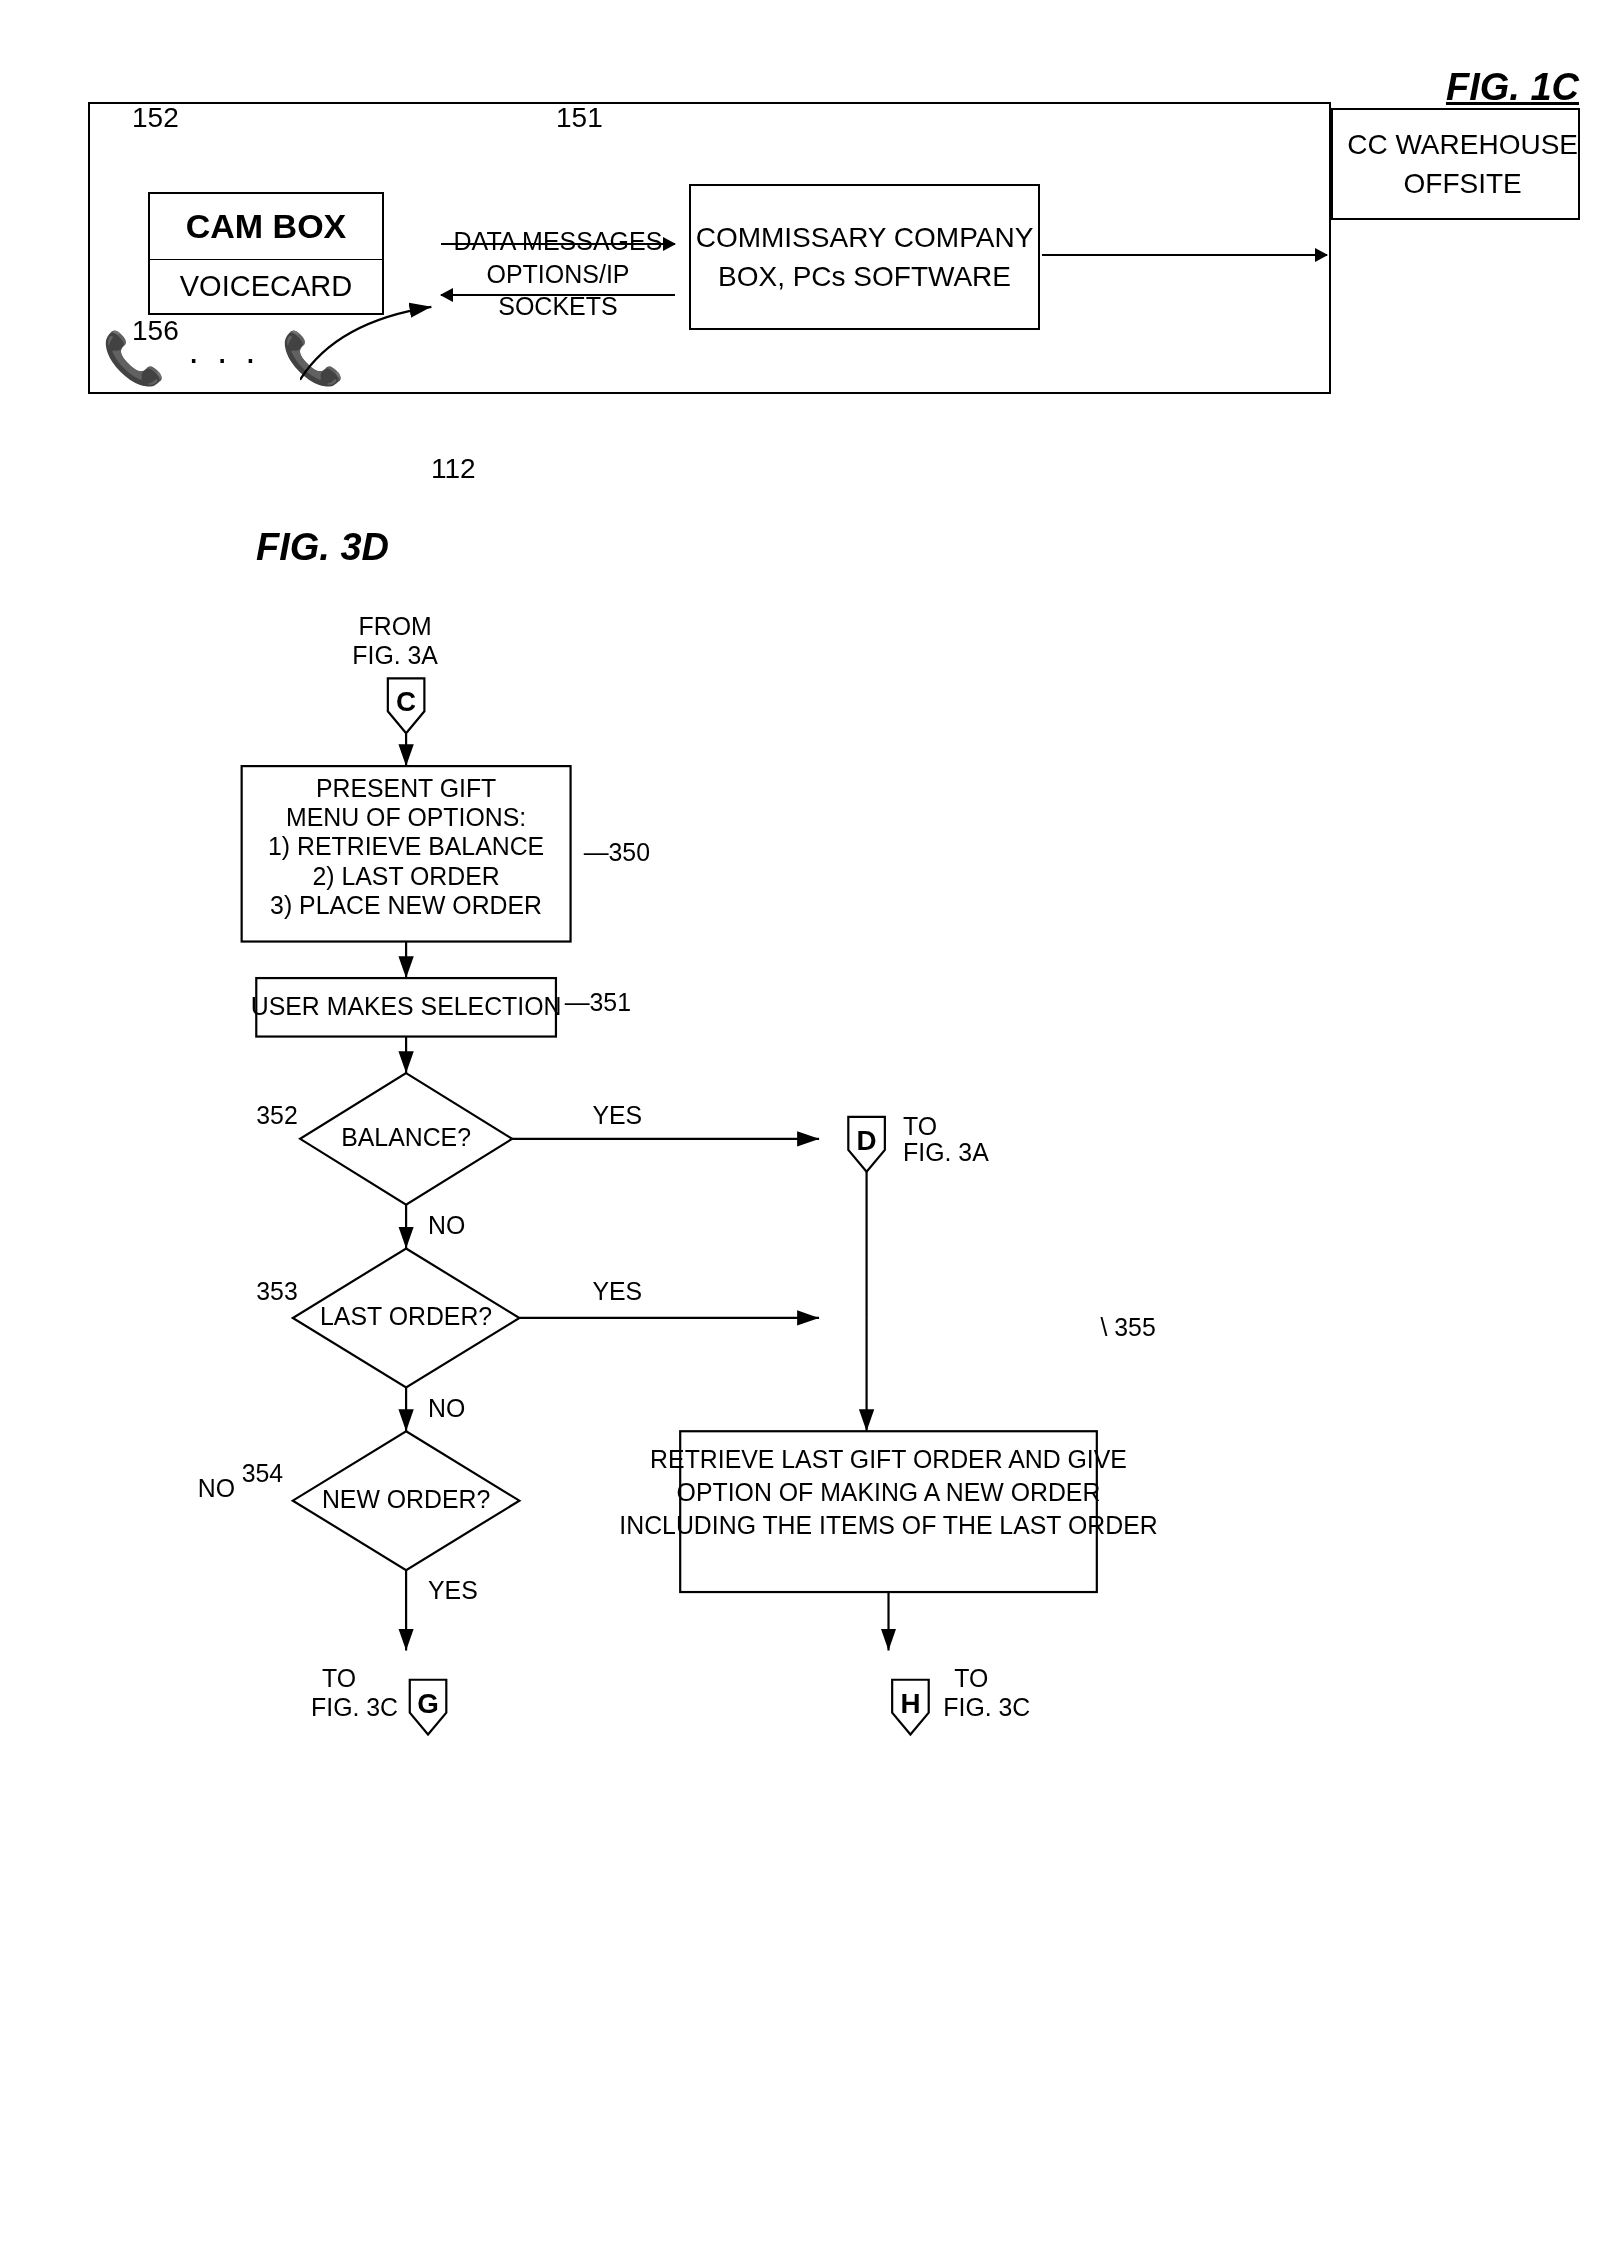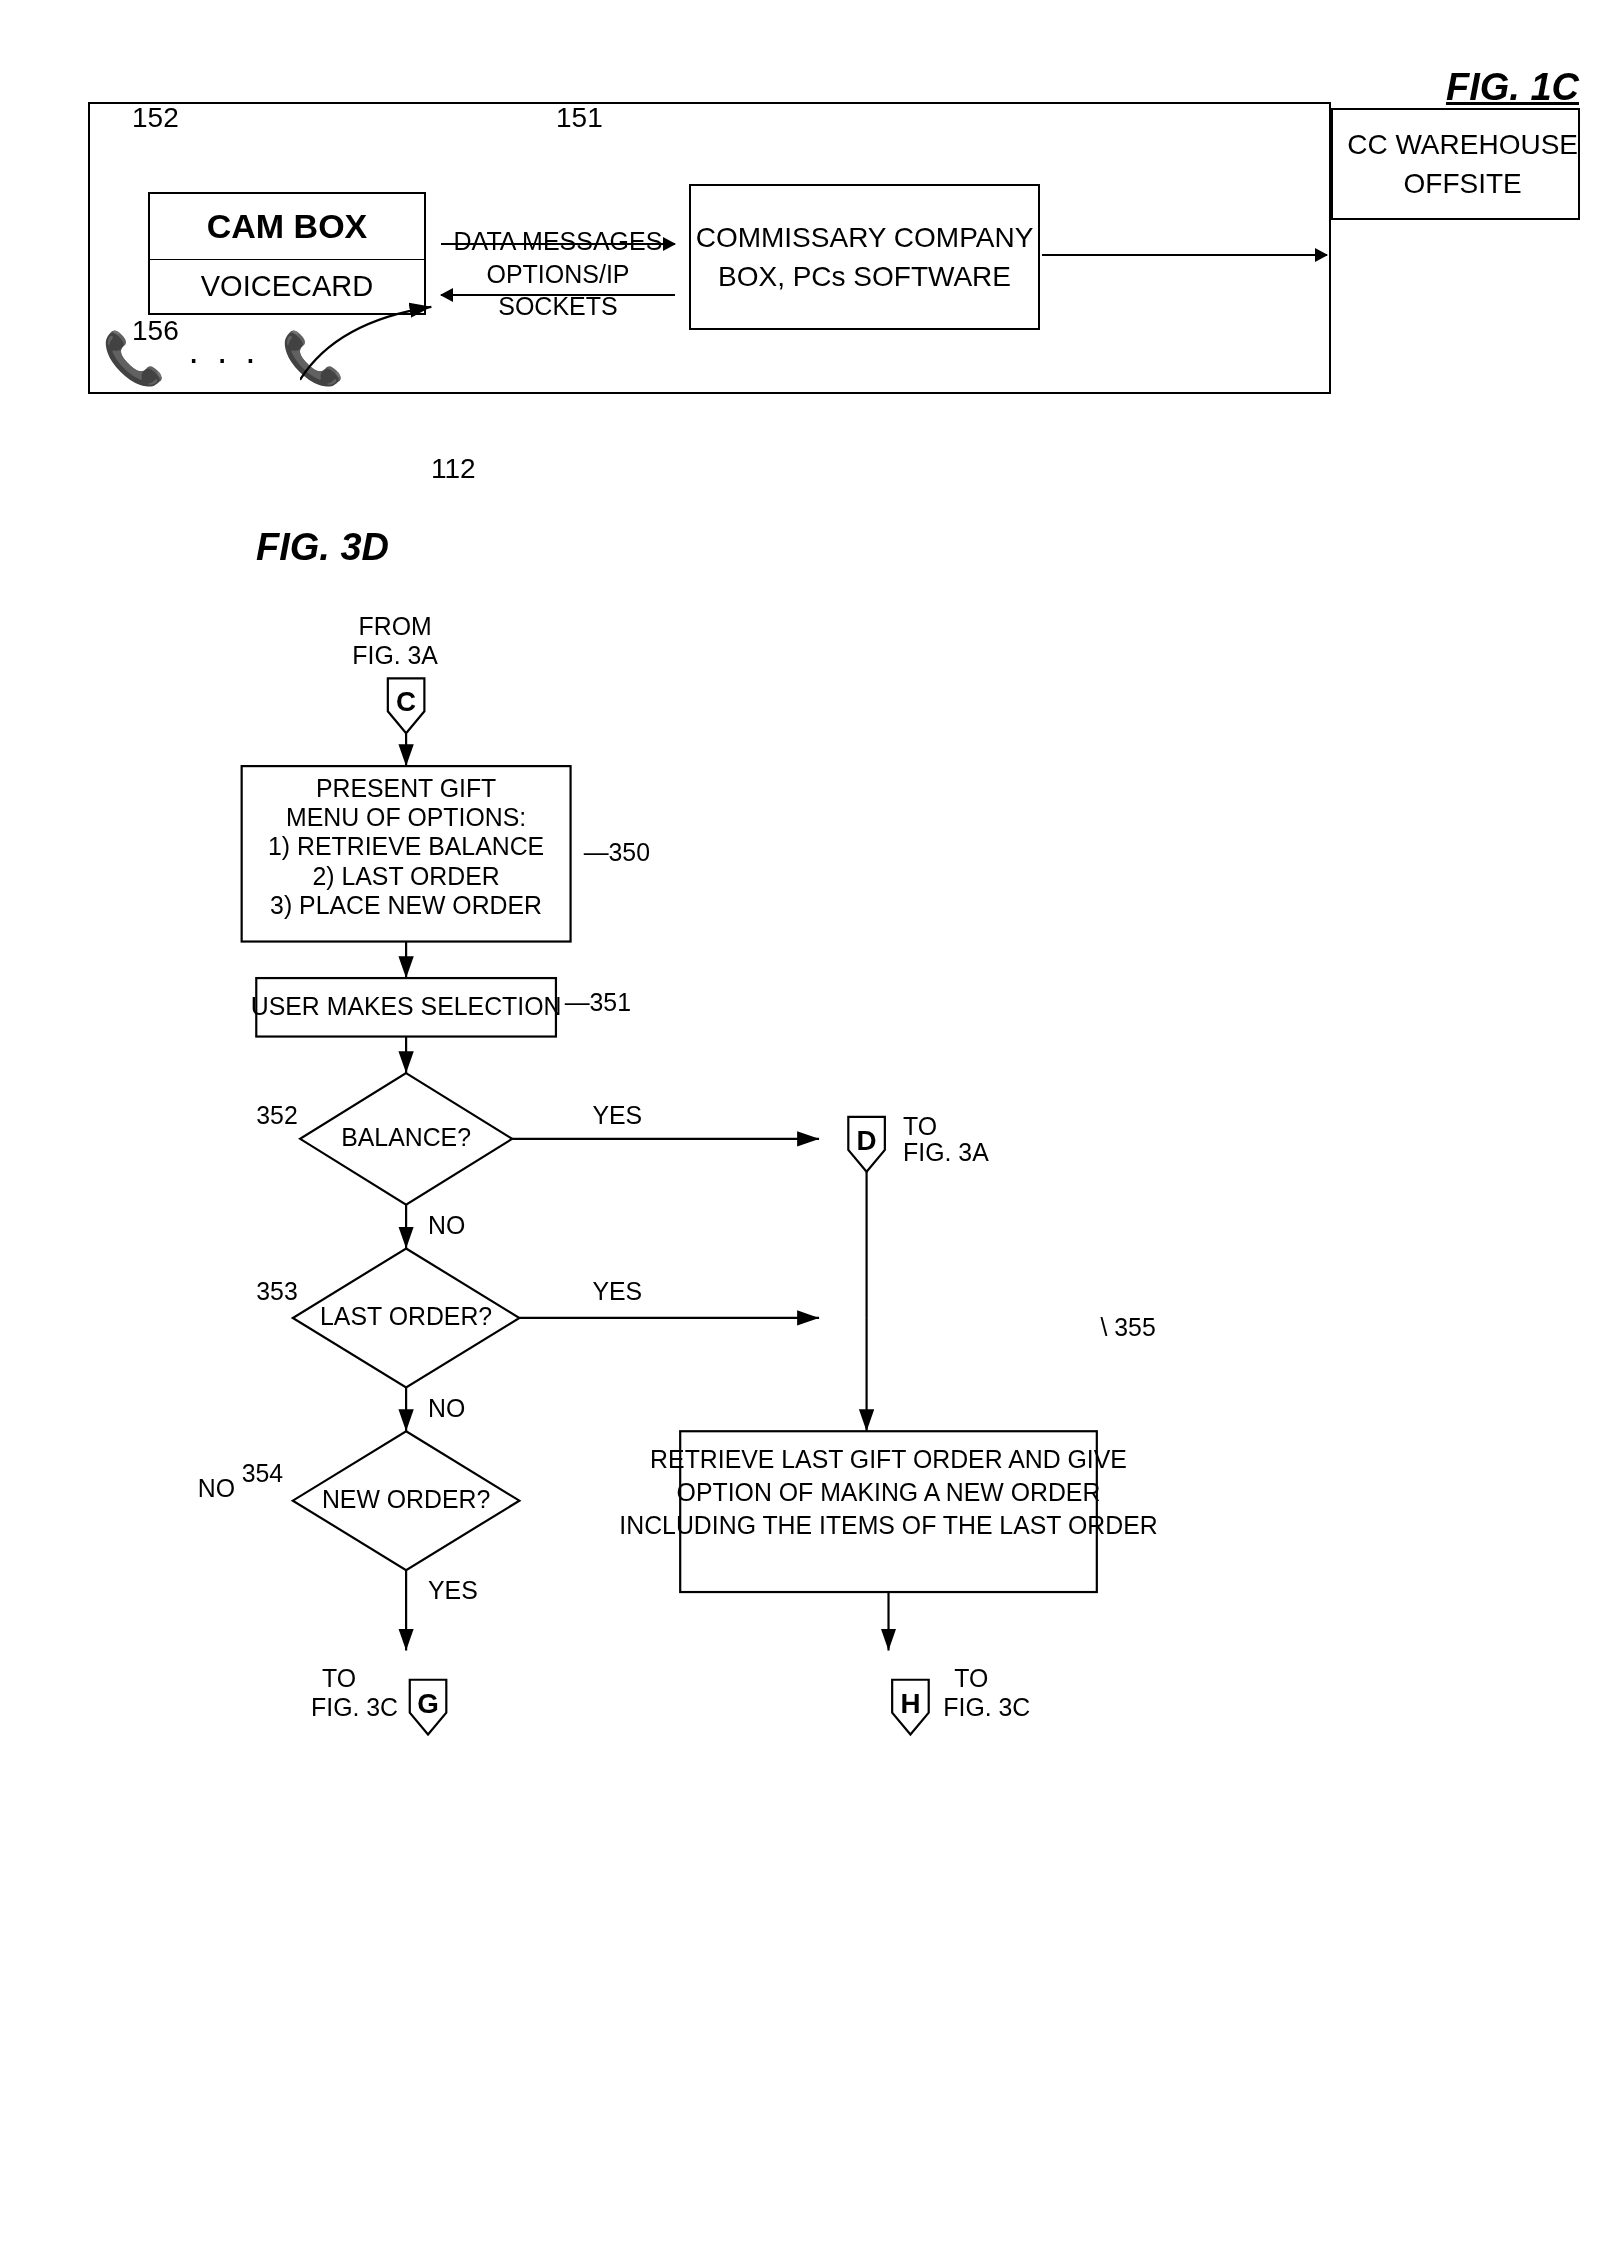--- a/index.html
+++ b/index.html
@@ -38,21 +38,21 @@
       width: 1243px;
       height: 292px;
       border: 2.2px solid #000;
     }
 
     
     .cam-box {
       position: absolute;
       top: 88px;
       left: 58px;
-      width: 278px;
+      width: 236px;
       border: 2.2px solid #000;
       display: flex;
       flex-direction: column;
     }
     .cam-box-label {
       font-size: 34px;
       font-weight: bold;
       text-align: center;
       padding: 13px 7.3px;
       border-bottom: 1.5px solid #000;

